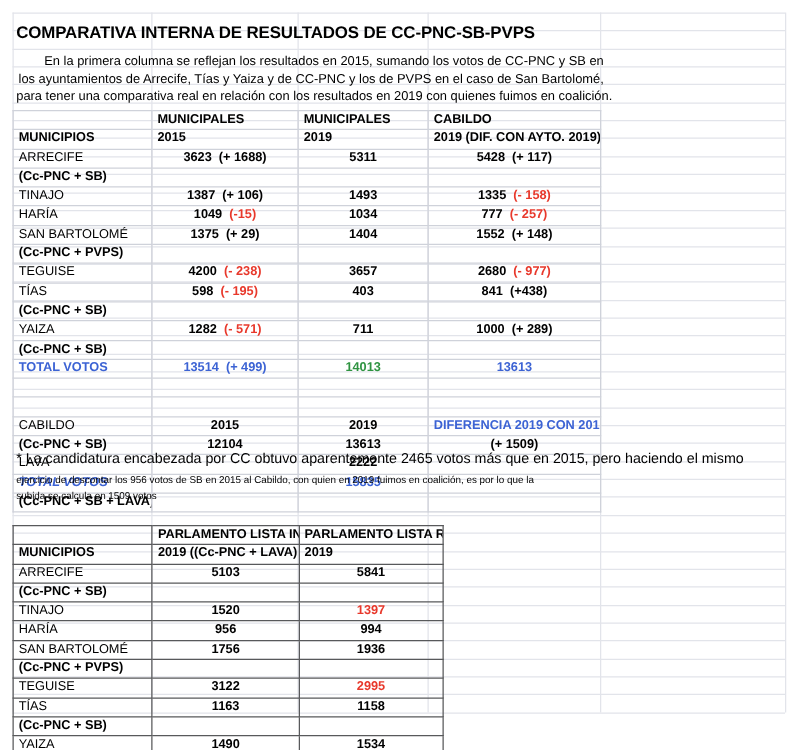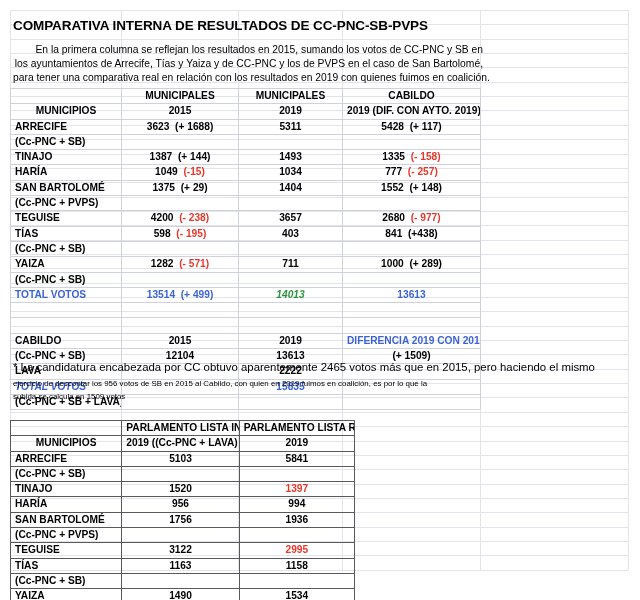--- a/index.html
+++ b/index.html
@@ -37,28 +37,28 @@
   }
 
   
   #table1{left:10px;top:88px;width:470px;}
   #table1 td{border:1px solid #cfd2da;}
   .c-muni{width:111px;}
   .c-a{width:117px;}
   .c-b{width:104px;}
   .c-c{width:138px;}
 
-  .hdr{font-weight:bold;text-align:center;}
+  .hdr{font-weight:bold;}
   .hdr-small{font-weight:bold;text-align:center;font-size:8.4px;}
-  .muni{font-weight:bold;text-align:left;}
+  .muni{font-weight:normal;text-align:left;}
   .sub{font-weight:bold;text-align:left;font-size:9.8px;}
   .num{font-weight:bold;text-align:center;}
   .blue{color:#3c63d4;font-weight:bold;}
   .blue-i{color:#3c63d4;font-weight:bold;font-style:italic;}
-  .green{color:#2e9340;font-weight:bold;font-style:italic;}
+  .green{color:#2e9340;font-weight:bold;}
   .red{color:#e8382b;font-weight:bold;}
   .delta{color:#000;}
   .dred{color:#e8382b;}
   .nw{white-space:nowrap;}
 
   
   .fn1{position:absolute;left:13px;top:361px;font-size:11.4px;white-space:nowrap;}
   .fn2{position:absolute;left:13px;top:379px;font-size:7.9px;white-space:nowrap;}
   .fn3{position:absolute;left:13px;top:392px;font-size:7.9px;white-space:nowrap;}
 
@@ -158,21 +158,21 @@
           <td class="num"><span class="nw">5428&nbsp;&nbsp;<span class="delta">(+ 117)</span></span></td>
         </tr>
         <tr>
           <td class="sub">(Cc-PNC + SB)</td>
           <td class="num"></td>
           <td class="num"></td>
           <td class="num"></td>
         </tr>
         <tr>
           <td class="muni">TINAJO</td>
-          <td class="num"><span class="nw">1387&nbsp;&nbsp;<span class="delta">(+ 144)</span></span></td>
+          <td class="num"><span class="nw">1387&nbsp;&nbsp;<span class="delta">(+ 106)</span></span></td>
           <td class="num">1493</td>
           <td class="num"><span class="nw">1335&nbsp;&nbsp;<span class="dred">(- 158)</span></span></td>
         </tr>
         <tr>
           <td class="muni">HARÍA</td>
           <td class="num"><span class="nw">1049&nbsp;&nbsp;<span class="dred">(-15)</span></span></td>
           <td class="num">1034</td>
           <td class="num"><span class="nw">777&nbsp;&nbsp;<span class="dred">(- 257)</span></span></td>
         </tr>
         <tr>

